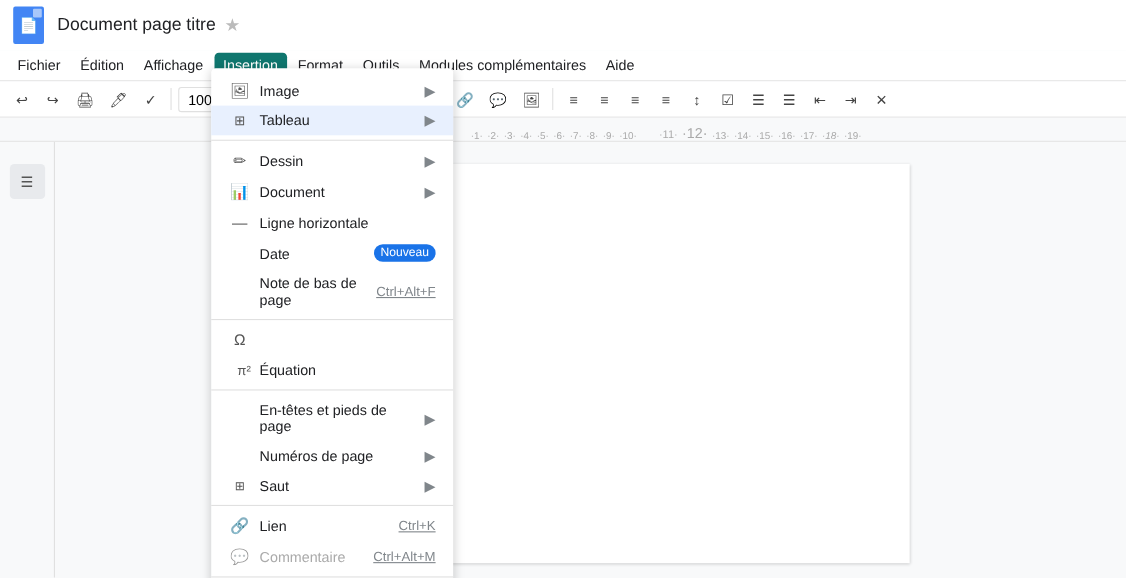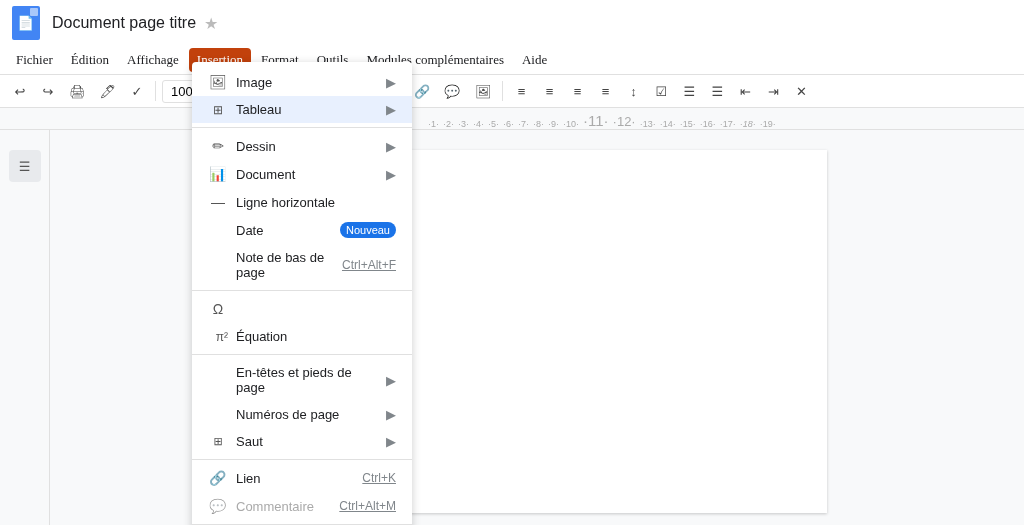--- a/index.html
+++ b/index.html
@@ -63,24 +63,23 @@
       gap: 2px;
       border-bottom: 1px solid #e0e0e0;
     }
     .menu-item {
       padding: 4px 8px;
       border-radius: 4px;
       cursor: pointer;
       color: #202124;
       font-size: 13px;
       white-space: nowrap;
-      font-family: Liberation Serif, serif;
     }
     .menu-item.highlighted {
-      background: #c2410c;
+      background: #0f766e;
       color: white;
       border-radius: 4px;
     }
 
     
     .toolbar {
       display: flex;
       align-items: center;
       padding: 4px 8px;
       background: #fff;
@@ -334,22 +333,22 @@
   <div class="ruler-inner">
     <span style="font-size:9px; color:#aaa; margin-right:4px;">·1·</span>
     <span style="font-size:9px; color:#aaa; margin-right:4px;">·2·</span>
     <span style="font-size:9px; color:#aaa; margin-right:4px;">·3·</span>
     <span style="font-size:9px; color:#aaa; margin-right:4px;">·4·</span>
     <span style="font-size:9px; color:#aaa; margin-right:4px;">·5·</span>
     <span style="font-size:9px; color:#aaa; margin-right:4px;">·6·</span>
     <span style="font-size:9px; color:#aaa; margin-right:4px;">·7·</span>
     <span style="font-size:9px; color:#aaa; margin-right:4px;">·8·</span>
     <span style="font-size:9px; color:#aaa; margin-right:4px;">·9·</span>
-    <span style="font-size:9px; color:#aaa; margin-right:4px;">·10·</span>
-    <span style="font-size:15px; color:#aaa; margin-right:4px;">·11·</span>
+    <span style="font-size:9px; color:#aaa; margin-right:20px;">·10·</span>
+    <span style="font-size:10px; color:#aaa; margin-right:4px;">·11·</span>
     <span style="font-size:13px; color:#aaa; margin-right:4px;">·12·</span>
     <span style="font-size:9px; color:#aaa; margin-right:4px;">·13·</span>
     <span style="font-size:9px; color:#aaa; margin-right:4px;">·14·</span>
     <span style="font-size:9px; color:#aaa; margin-right:4px;">·15·</span>
     <span style="font-size:9px; color:#aaa; margin-right:4px;">·16·</span>
     <span style="font-size:9px; color:#aaa; margin-right:4px;">·17·</span>
     <span style="font-size:9px; color:#aaa; margin-right:4px;font-style:italic;">·18·</span>
     <span style="font-size:9px; color:#aaa; margin-right:4px;">·19·</span>
   </div>
 </div>

